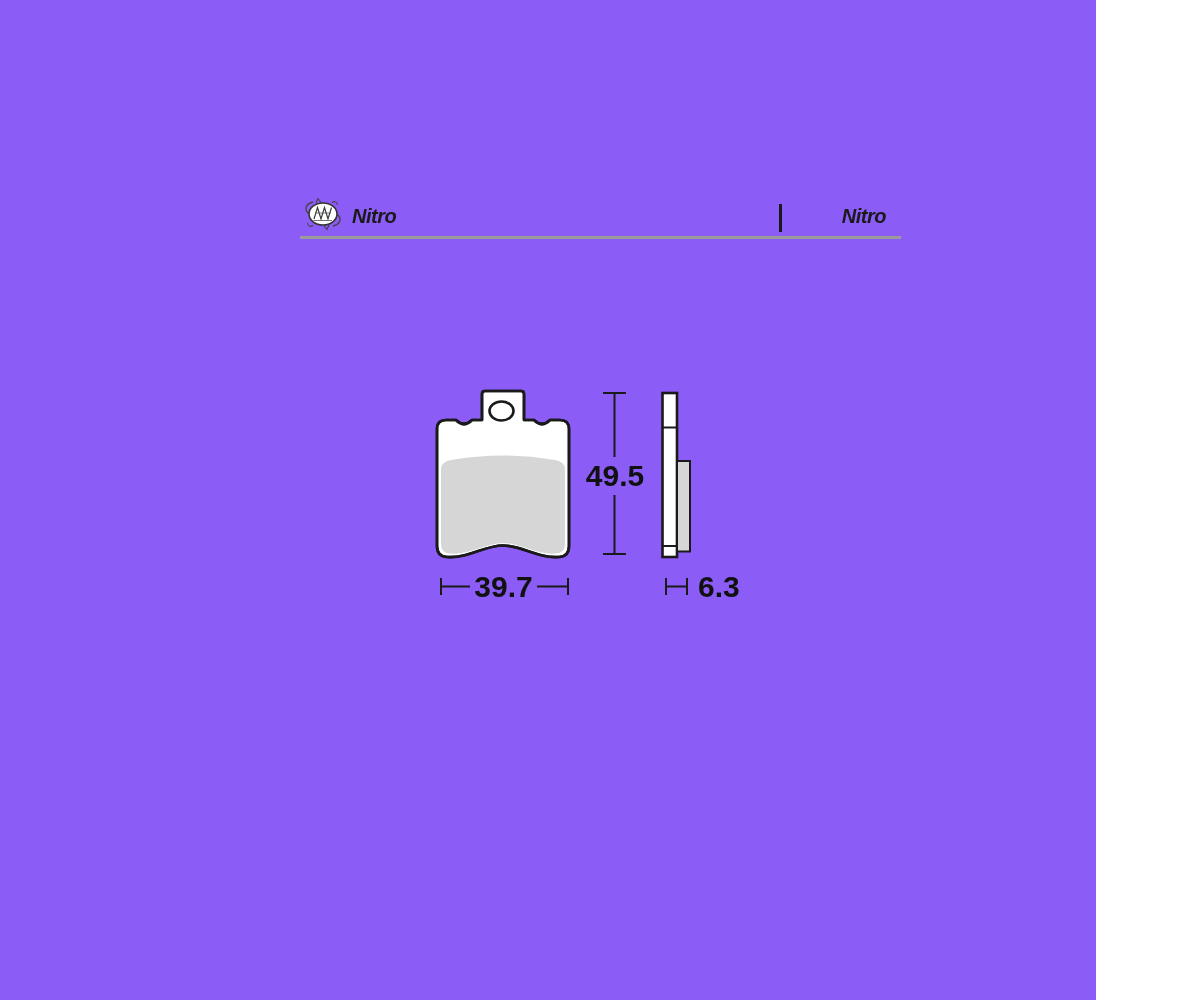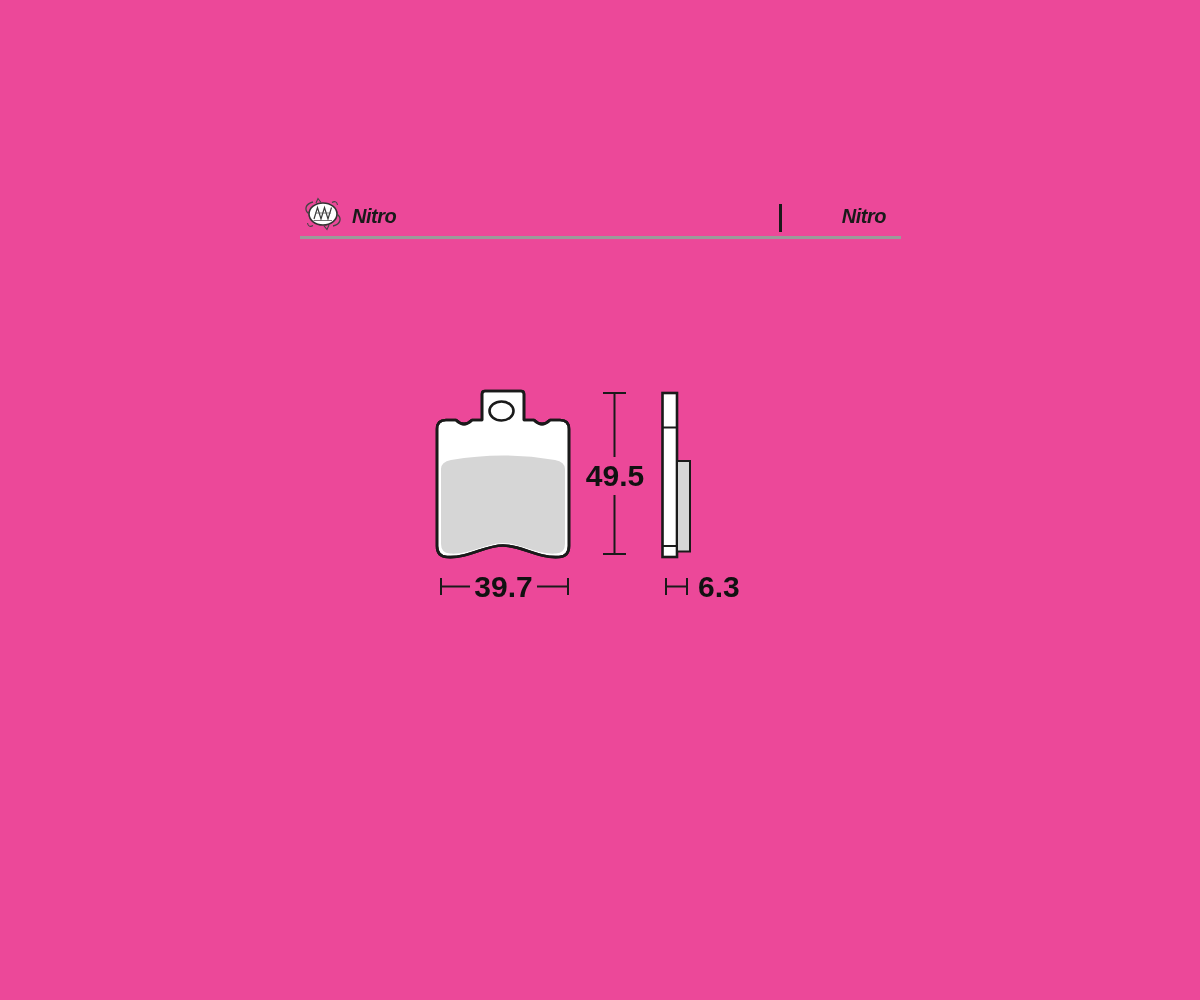--- a/index.html
+++ b/index.html
@@ -3,23 +3,23 @@
 <meta charset="utf-8">
 <style>
   html, body {
     margin: 0;
     padding: 0;
     background: #ffffff;
     font-family: "Liberation Sans", sans-serif;
   }
   .page {
     position: relative;
-    width: 1200px;
+    width: 1096px;
     height: 1000px;
-    background: #ec4899;
+    background: #8b5cf6;
     overflow: hidden;
   }
   
   .brand {
     position: absolute;
     top: 205px;
     font-size: 20px;
     font-weight: bold;
     font-style: italic;
     letter-spacing: -0.5px;

